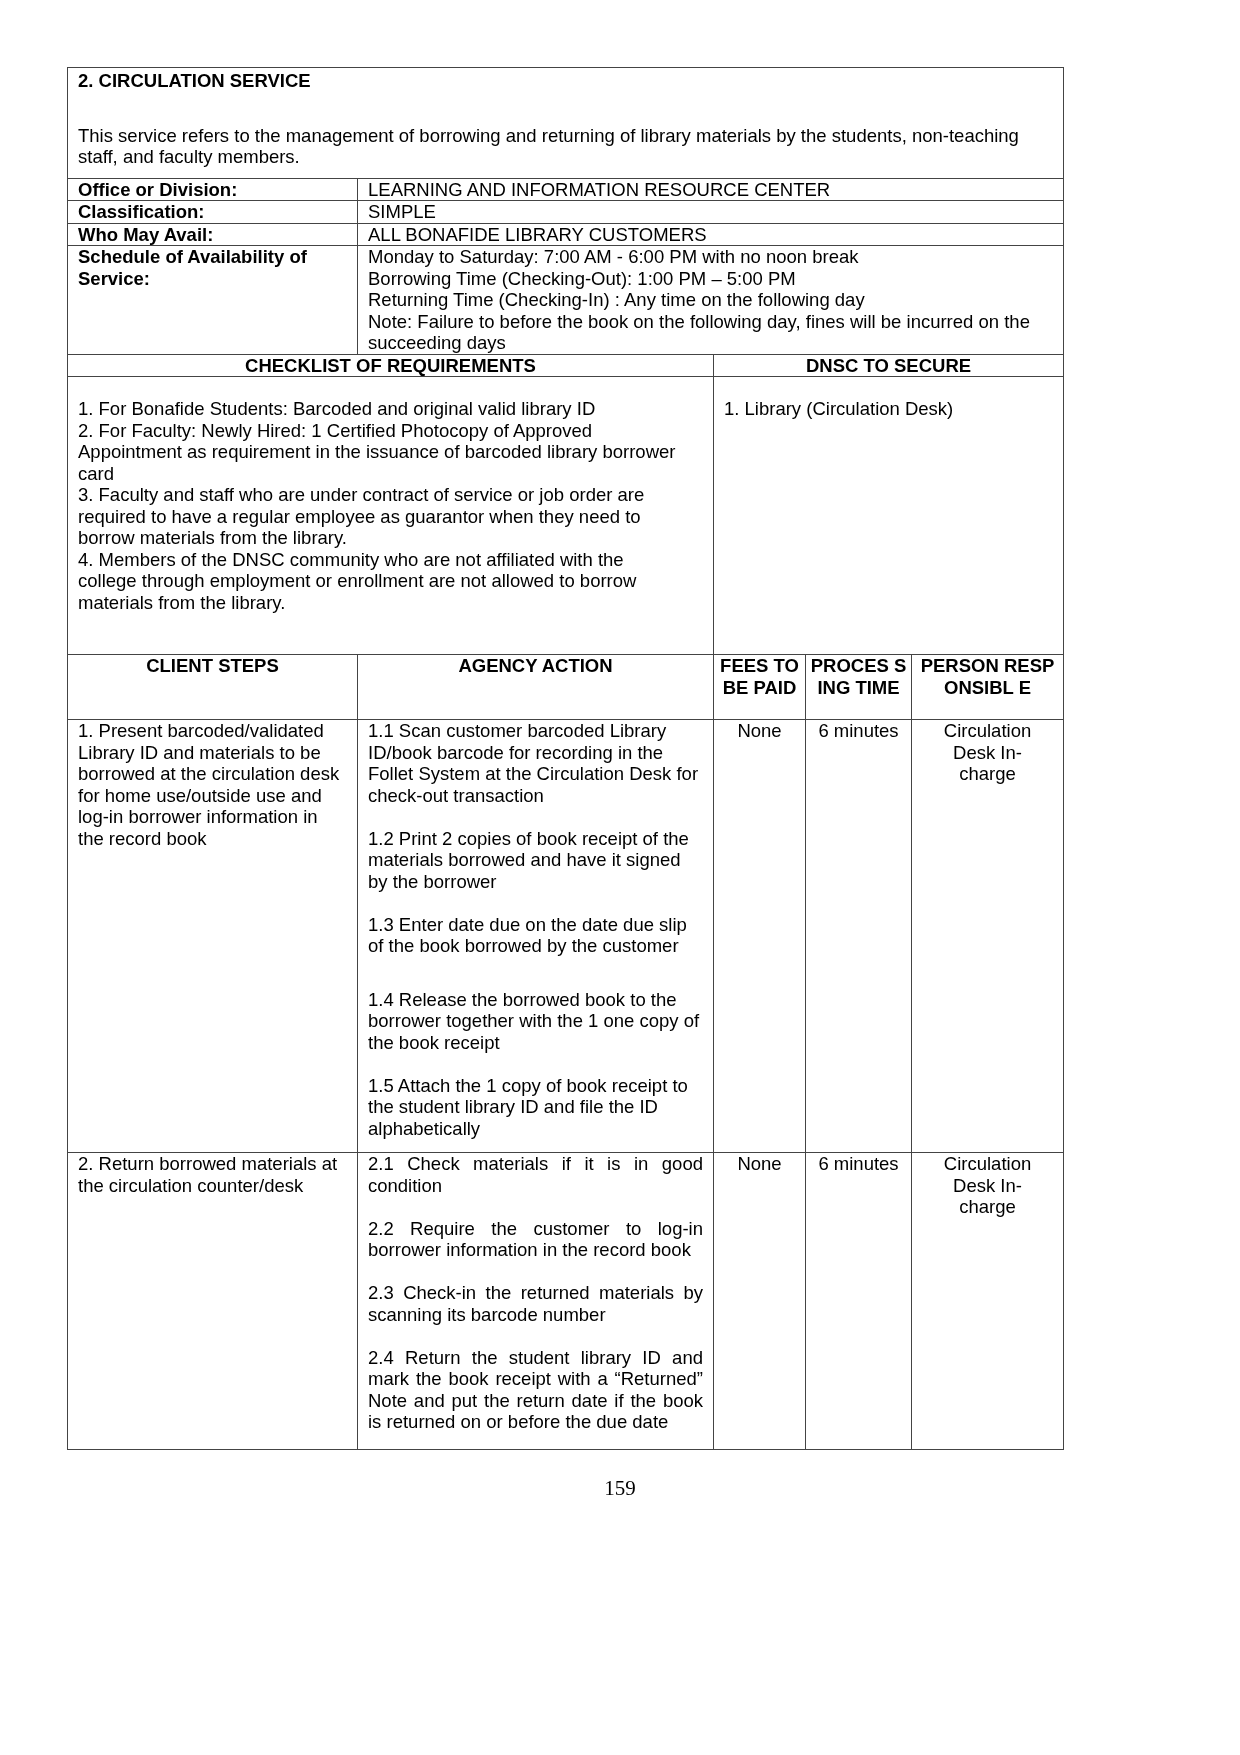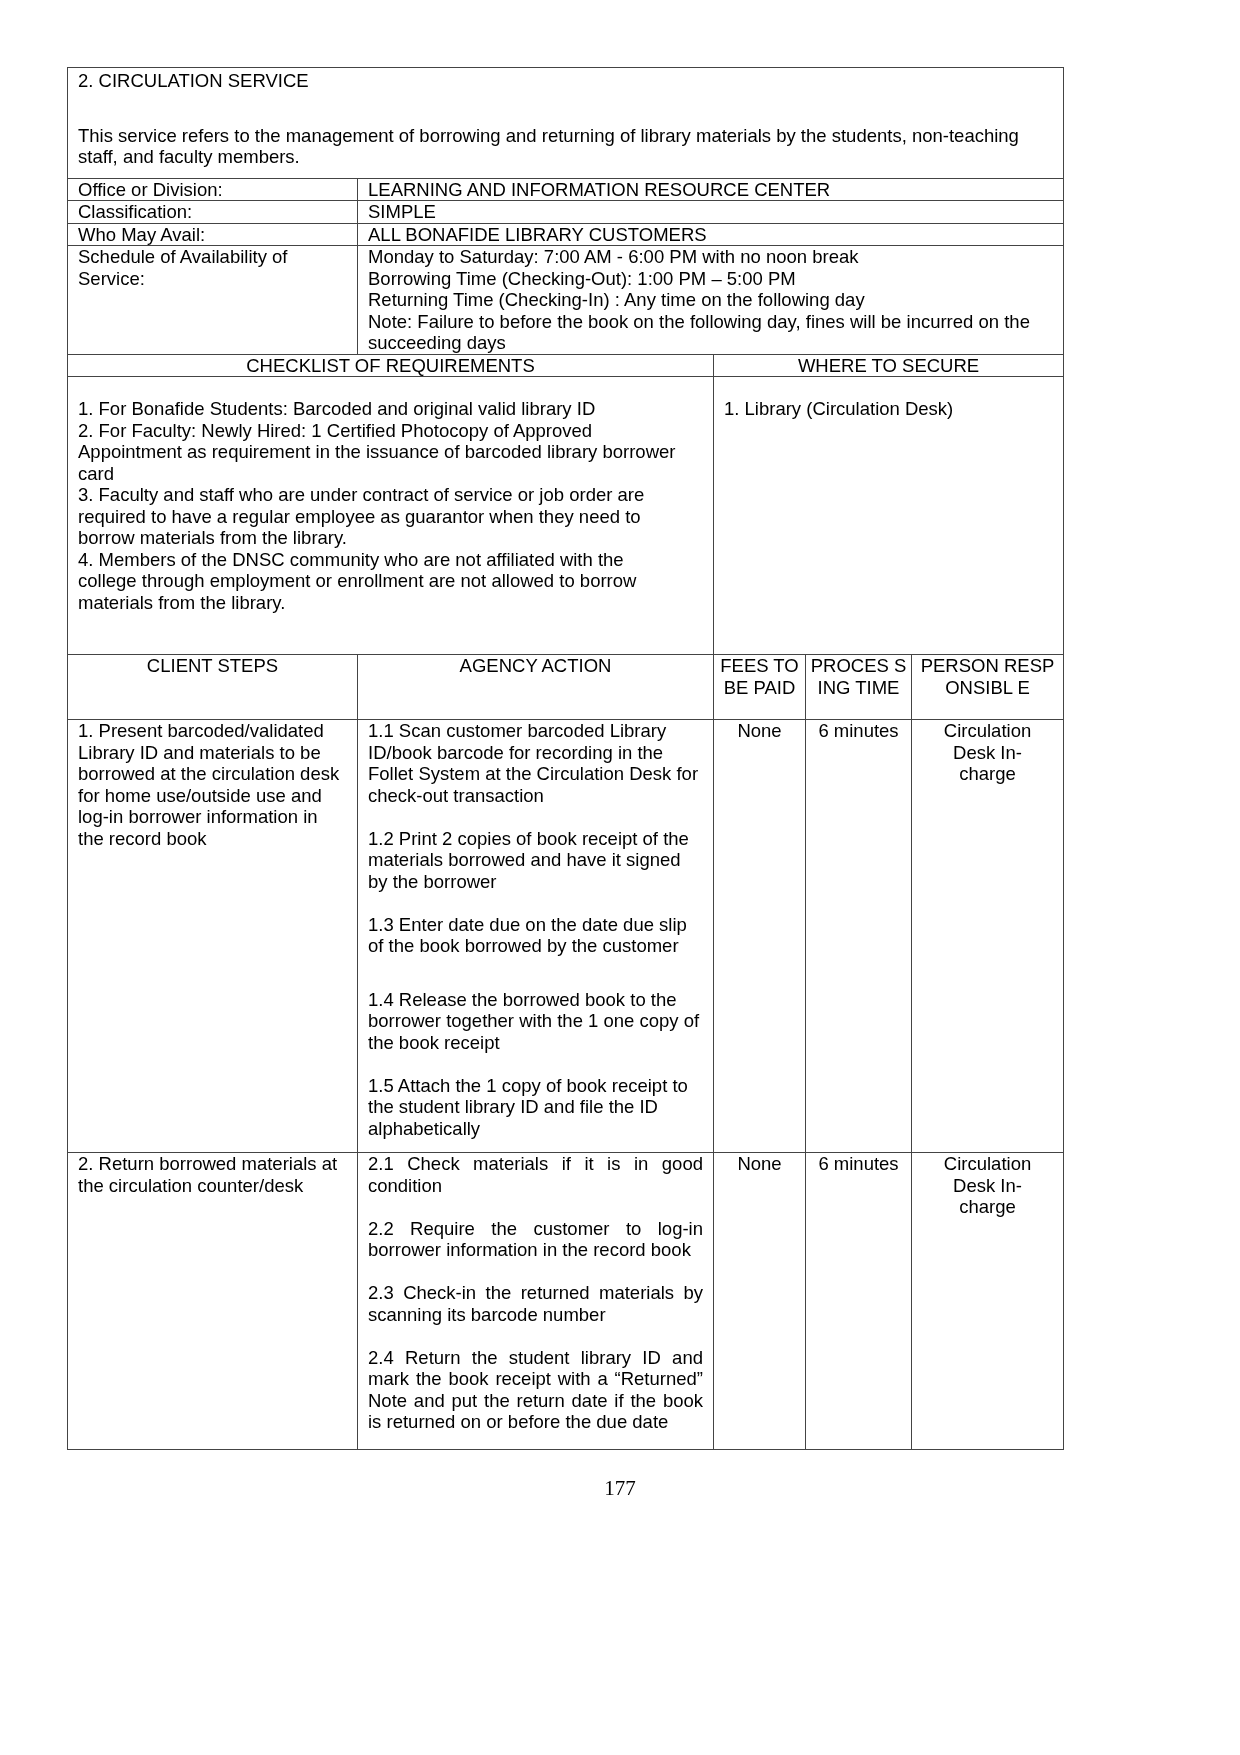--- a/index.html
+++ b/index.html
@@ -1,20 +1,20 @@
 <!DOCTYPE html>
 <html><head>
 <meta charset="utf-8">
 <style>
   html, body { margin: 0; padding: 0; background: #ffffff; }
   body { width: 1240px; height: 1755px; position: relative; font-family: "Liberation Sans", sans-serif; color: #000; font-size: 18.5px; line-height: 21.5px; }
   .page { position: absolute; left: 0; top: 0; width: 1240px; height: 1755px; }
   table { border-collapse: collapse; table-layout: fixed; position: absolute; left: 67px; width: 996px; }
   td { border: 1.4px solid #444; vertical-align: top; padding: 0 10px; }
-  .b { font-weight: normal; }
+  .b { font-weight: bold; }
   .c { text-align: center; }
   .j { text-align: justify; }
   #t1 { top: 67px; }
   .intro-title { padding-top: 2px; }
   .intro-desc { margin-top: 33px; padding-bottom: 10px; }
   .gap { height: 21.5px; }
   .gap2 { height: 32px; }
   .pagenum { position: absolute; top: 1478px; left: 0; width: 1240px; text-align: center; font-family: "Liberation Serif", serif; font-size: 21px; }
 </style>
 </head>
@@ -53,21 +53,21 @@
     <td class="b">Schedule of Availability of Service:</td>
     <td colspan="4">
       <div>Monday to Saturday:  7:00 AM - 6:00 PM with no noon break</div>
       <div>Borrowing Time (Checking-Out):  1:00  PM – 5:00 PM</div>
       <div>Returning Time (Checking-In) : Any time on the following day</div>
       <div>Note: Failure to before the book on the following day, fines will be incurred on the succeeding days</div>
     </td>
   </tr>
   <tr>
     <td colspan="2" class="b c">CHECKLIST OF REQUIREMENTS</td>
-    <td colspan="3" class="b c">WHERE TO SECURE</td>
+    <td colspan="3" class="b c">DNSC TO SECURE</td>
   </tr>
   <tr>
     <td colspan="2" style="height:256px; padding-top:21px;">
       <div>1. For Bonafide Students: Barcoded and original valid library ID</div>
       <div style="padding-right:20px;">2. For Faculty: Newly Hired: 1 Certified Photocopy of Approved Appointment as requirement in the issuance of barcoded library borrower card</div>
       <div style="padding-right:20px;">3. Faculty and staff who are under contract of service or job order are required to have a regular employee as guarantor when they need to borrow materials from the library.</div>
       <div style="padding-right:20px;">4. Members of the DNSC community who are not affiliated with the college through employment or enrollment are not allowed to borrow materials from the library.</div>
     </td>
     <td colspan="3" style="padding-top:21px;">1. Library (Circulation Desk)</td>
   </tr>
@@ -106,15 +106,15 @@
       <div class="gap"></div>
       <div>2.4 Return the student library ID and mark the book receipt with a “Returned” Note and put the return date if the book is returned on or before the due date</div>
     </td>
     <td class="c">None</td>
     <td class="c" style="padding:0 4px;">6 minutes</td>
     <td class="c" style="padding:0 18px;">Circulation Desk In-charge</td>
   </tr>
 </tbody>
     </table>
 
-<div class="pagenum">177</div>
+<div class="pagenum">159</div>
 
 </div>
 
 </body></html>

